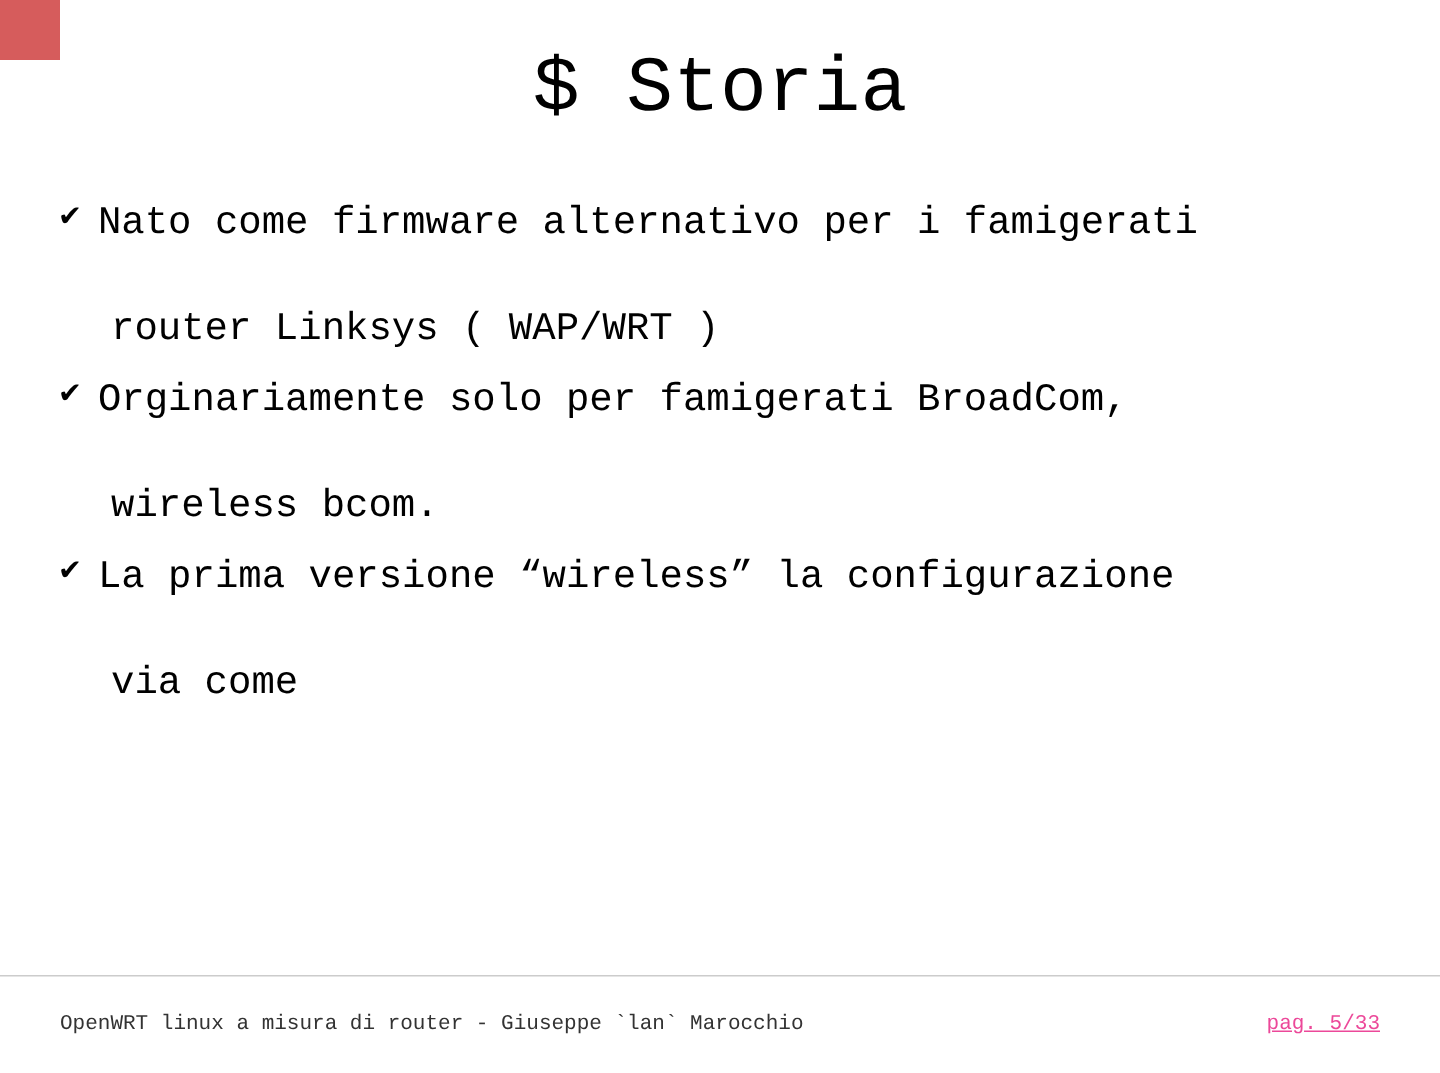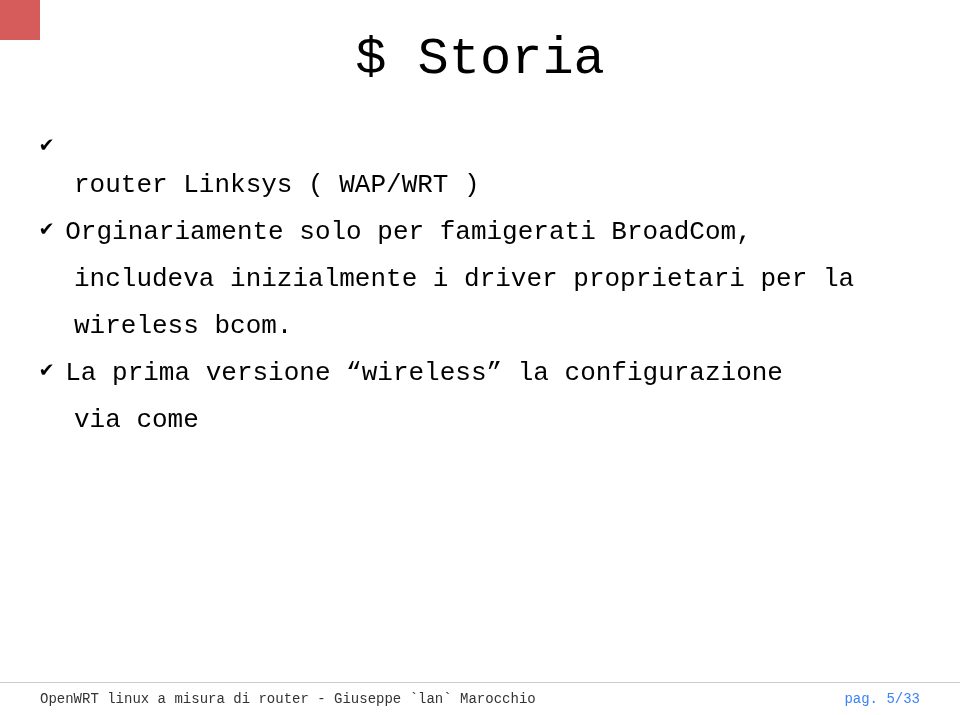--- a/index.html
+++ b/index.html
@@ -64,41 +64,43 @@
     }
 
     .continuation-text {
       font-size: 26px;
       color: #000000;
       line-height: 1.5;
       margin-left: 0px;
       padding-left: 34px;
       font-family: 'Courier New', Courier, monospace;
       margin-bottom: 10px;
+      margin-top: 24px;
     }
 
     .footer {
       border-top: 1px solid #cccccc;
-      padding: 8px 40px;
+      padding: 24px 40px;
       display: flex;
       justify-content: space-between;
       align-items: flex-start;
       background: #ffffff;
     }
 
     .footer-left {
       font-size: 14px;
       color: #333333;
       font-family: 'Courier New', Courier, monospace;
     }
 
     .footer-right {
       font-size: 14px;
-      color: #3b82f6;
+      color: #ec4899;
       font-family: 'Courier New', Courier, monospace;
+      text-decoration: underline;
     }
 
     .top-decoration {
       position: absolute;
       top: 0;
       left: 0;
       width: 40px;
       height: 40px;
       background: #cc3333;
       opacity: 0.8;
@@ -112,28 +114,28 @@
 <body>
 
 <div class="slide-container">
   <div class="top-decoration"></div>
 
   <div class="main-content">
     <h1 class="title">$ Storia</h1>
 
     <div class="bullet-item section-gap">
       <span class="checkmark">✔</span>
+      <span class="bullet-text">Nato come firmware  alternativo per i famigerati</span>
     </div>
     <div class="continuation-text section-gap">router Linksys ( WAP/WRT )</div>
 
     <div class="bullet-item section-gap">
       <span class="checkmark">✔</span>
       <span class="bullet-text">Orginariamente solo per famigerati BroadCom,</span>
     </div>
-    <div class="continuation-text section-gap">includeva inizialmente i driver proprietari per la</div>
     <div class="continuation-text section-gap">wireless bcom.</div>
 
     <div class="bullet-item section-gap">
       <span class="checkmark">✔</span>
       <span class="bullet-text">La prima versione “wireless” la configurazione</span>
     </div>
     <div class="continuation-text">via come</div>
   </div>
 
   <div class="footer">

